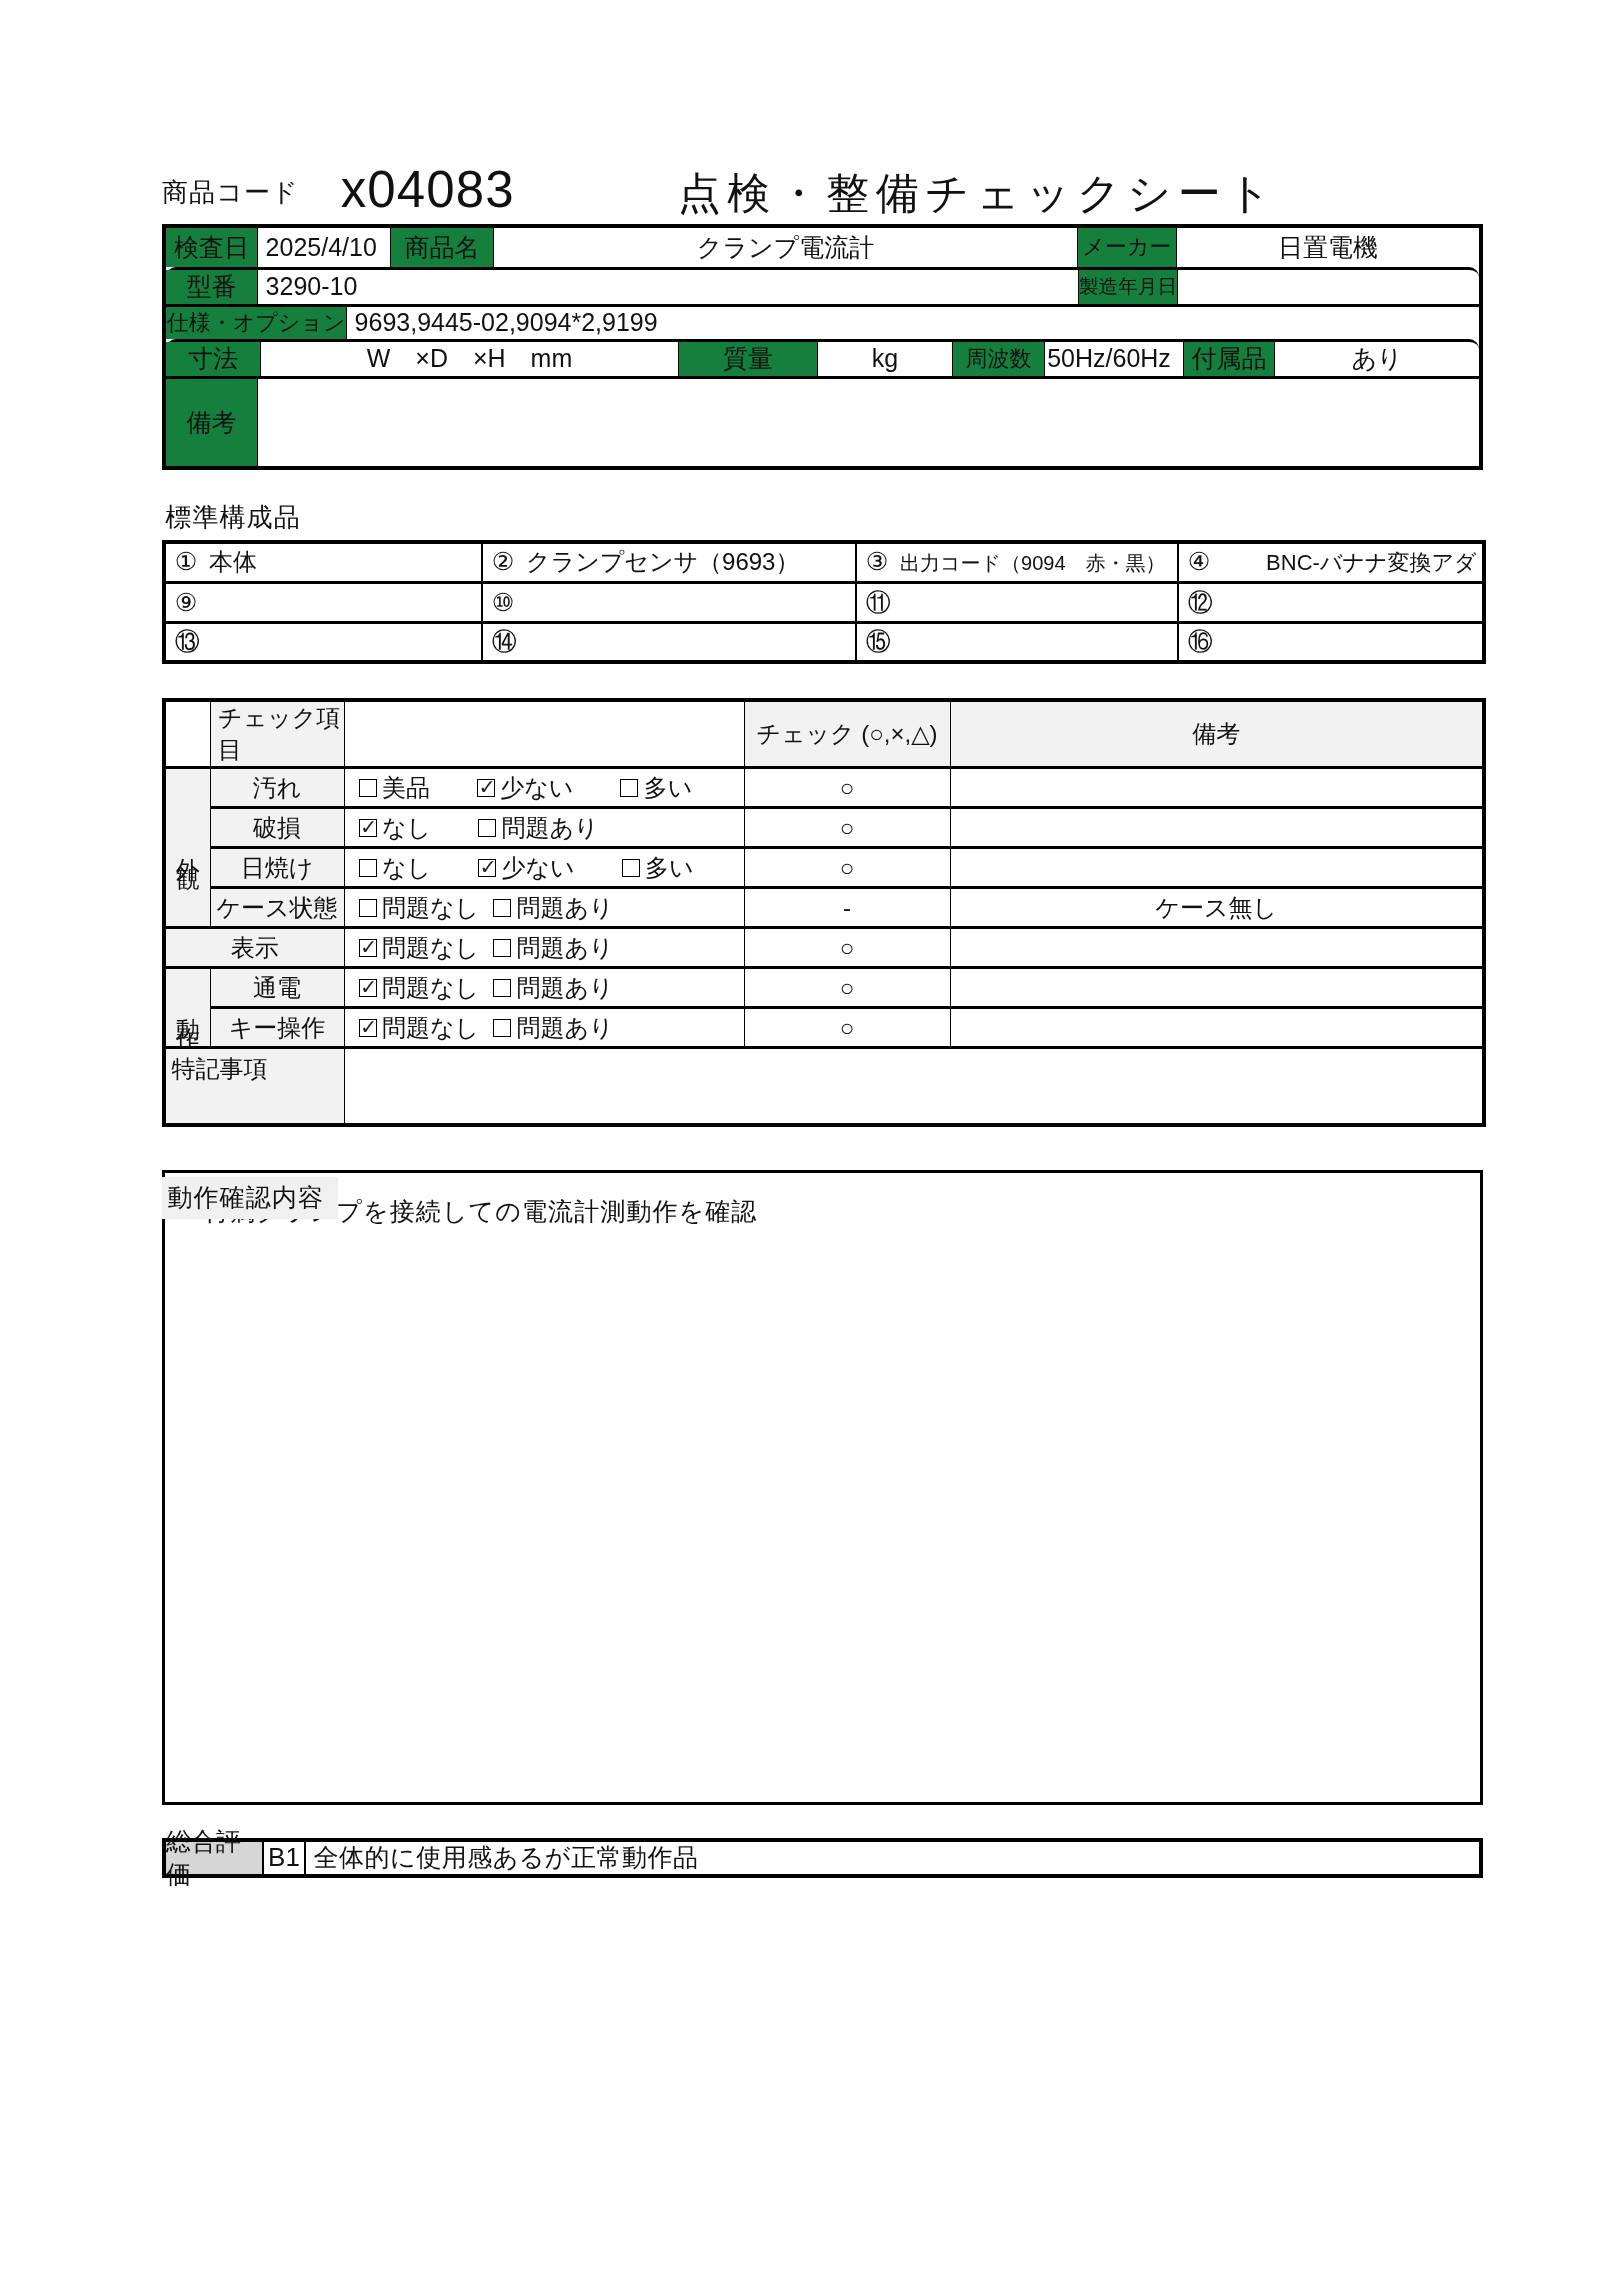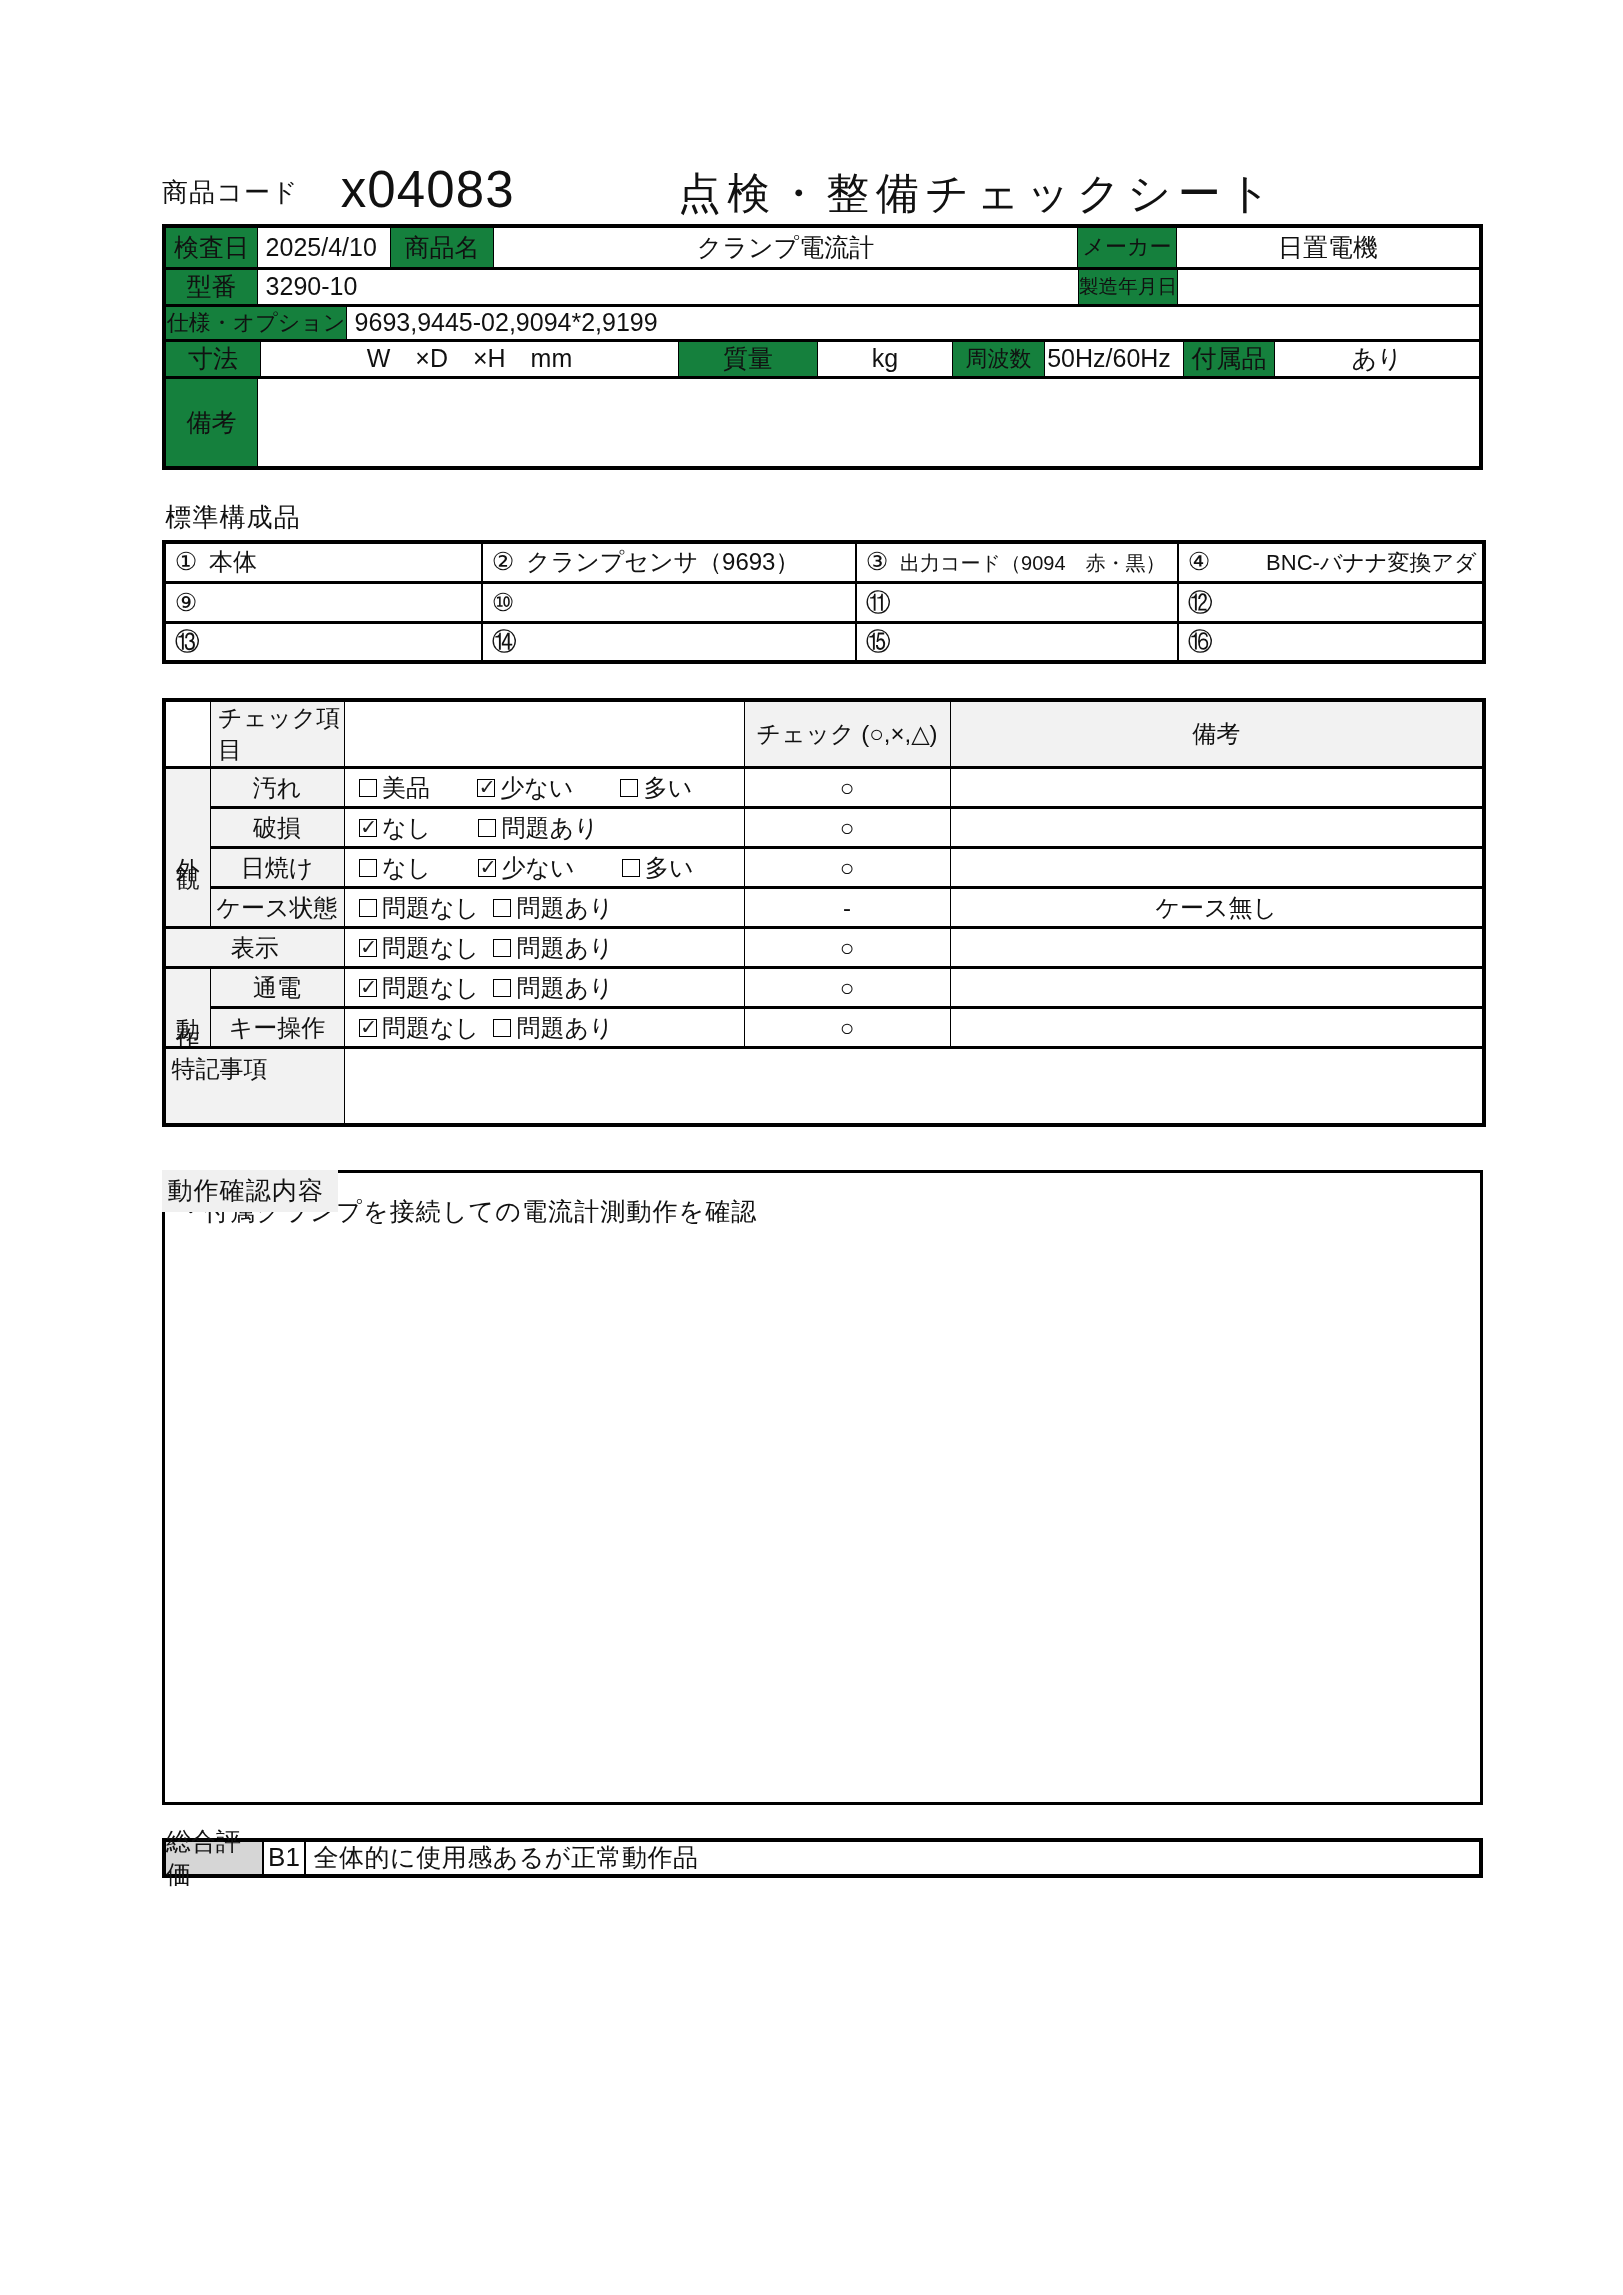--- a/index.html
+++ b/index.html
@@ -19,21 +19,21 @@
   .sheet-title { font-size: 43px; line-height: 1; letter-spacing: 6.5px; margin-left: 163px; font-weight: 500; white-space: nowrap; }
 
   
   .itable { width: 1321px; border: 4.9px solid #000; }
   .irow { display: flex; align-items: stretch; }
   .irow + .irow { border-top: 3.8px solid #000; }
   .icell { border-left: 1.6px solid #000; display: flex; align-items: center; font-size: 25px; padding: 0 7.6px; overflow: hidden; white-space: nowrap; }
   .icell:first-child { border-left: none; }
   .lab { background: #15803d; justify-content: center; padding: 0 3.3px; }
   .ctr { justify-content: center; }
-  .r-h72 { height: 39px; } .r-h68 { height: 37px; } .r-h64 { height: 35px; } .r-h165 { height: 90px; }
+  .r-h72 { height: 39px; } .r-h68 { height: 37px; border-radius: 10px; } .r-h64 { height: 35px; } .r-h165 { height: 90px; }
   .fs40 { font-size: 22px; } .fs36 { font-size: 19.6px; }
   .grow { flex: 1 1 auto; }
   .top-left { align-items: flex-start; padding-top: 5.4px; }
 
   
   .comp-title { font-size: 26px; margin: 30px 0 5.4px 3.3px; letter-spacing: 1.1px; }
   .comp-table { width: 1321px; border: 4.9px solid #000; border-collapse: collapse; table-layout: fixed; }
   .comp-table td { border: 2.2px solid #000; border-top-width: 3.8px; height: 40px; font-size: 24px; padding: 0 5.4px 0 8.7px; white-space: nowrap; overflow: hidden; }
   .comp-table tr:first-child td { border-top-width: 2.2px; }
   .comp-no { font-size: 25px; margin-right: 12px; }
@@ -57,21 +57,21 @@
   .opts.g2 { gap: 14px; }
   .opt { display: flex; align-items: center; white-space: nowrap; font-size: 24px; }
   .cb { width: 18px; height: 18px; border: 1.6px solid #000; margin-right: 5.4px; position: relative; flex: 0 0 auto; }
   .cb.checked::after { content: "✓"; position: absolute; left: 0.5px; top: -4.3px; font-size: 20.6px; color: #222; }
   .mark-cell { text-align: center; vertical-align: middle; font-size: 28px; }
   .rmk-cell { text-align: center; vertical-align: middle; font-size: 25px; }
   .notes-label { font-size: 25px; vertical-align: top; padding: 4.3px 0 0 5.4px; height: 77px; }
 
   
   .op-section { position: relative; margin-top: 43px; width: 1321px; }
-  .op-label { position: absolute; top: 0; left: 0; z-index: 2; background: #f0f0f0; font-size: 25px; padding: 4.3px 14px 5.4px 5.4px; letter-spacing: 1.1px; }
+  .op-label { position: absolute; top: 7px; left: 0; z-index: 2; background: #f0f0f0; font-size: 25px; padding: 4.3px 14px 5.4px 5.4px; letter-spacing: 1.1px; }
   .op-box { margin-top: 16.3px; border: 3.3px solid #000; height: 635px; padding: 22px 16.3px 0 13px; }
   .op-line { font-size: 25px; letter-spacing: 1.1px; }
 
   
   .overall { width: 1321px; border: 4.3px solid #000; height: 40px; margin-top: 33px; display: flex; align-items: stretch; }
   .ov-label { flex: 0 0 96px; background: #d6d6d6; display: flex; align-items: center; justify-content: center; font-size: 25px; }
   .ov-grade { flex: 0 0 42px; border-left: 2.2px solid #000; display: flex; align-items: center; justify-content: center; font-size: 26px; }
   .ov-comment { flex: 1; border-left: 2.2px solid #000; display: flex; align-items: center; padding-left: 7.6px; font-size: 25px; letter-spacing: 0.5px; }
 </style>
 </head>

